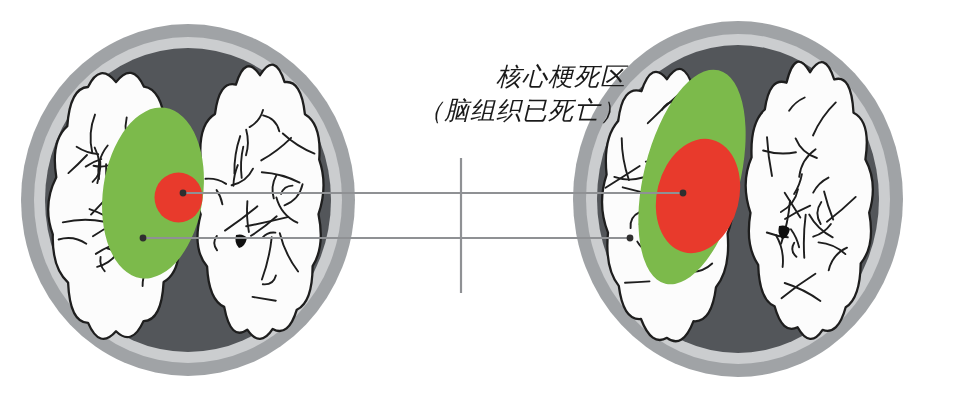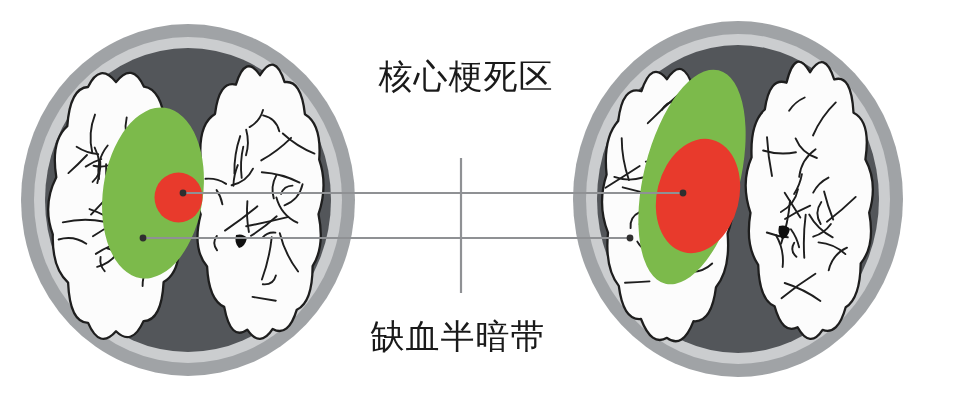--- a/index.html
+++ b/index.html
@@ -5,22 +5,22 @@
   html,body{margin:0;padding:0;background:#ffffff;}
   .canvas{
     position:relative;width:965px;height:407px;background:#ffffff;overflow:hidden;
     font-family:"Liberation Serif","DejaVu Serif",serif;
   }
   .brain-svg{position:absolute;}
   #brain-left{left:15px;top:15px;}
   #brain-right{left:570px;top:12px;}
   #annotation-overlay{position:absolute;left:0;top:0;}
   .label{
-    position:absolute;text-align:center;color:var(--label-color,#1a1a1a);
-    font-size:34px;line-height:34px;letter-spacing:1px;white-space:nowrap;
+    position:absolute;text-align:right;color:var(--label-color,#1a1a1a);
+    font-size:25px;line-height:34px;letter-spacing:1px;white-space:nowrap;font-style:italic;
   }
   .label-top{left:306px;top:60px;width:320px;}
   .label-bottom{left:298px;top:320px;width:320px;}
 </style>
 </head>
 <body>
 
 <div class="canvas">
 
   <svg id="brain-left" class="brain-svg" width="345" height="365" viewBox="0 0 345 365">
@@ -188,18 +188,18 @@
     <line x1="143" y1="238" x2="630" y2="238" stroke-width="2.2" stroke="#8f9194"></line>
     <line x1="461" y1="158" x2="461" y2="293" stroke-width="2.2" stroke="#8f9194"></line>
     <circle cx="183" cy="193" r="3.4" fill="#2f2f2f"></circle>
     <circle cx="683" cy="193" r="3.4" fill="#2f2f2f"></circle>
     <circle cx="143" cy="238" r="3.4" fill="#2f2f2f"></circle>
     <circle cx="630" cy="238" r="3.4" fill="#2f2f2f"></circle>
   </svg>
 
   <div class="label label-top">
     <div>核心梗死区</div>
+    <div>（脑组织已死亡）</div>
   </div>
   <div class="label label-bottom">
-    <div>缺血半暗带</div>
   </div>
 
 </div>
 
 </body></html>

